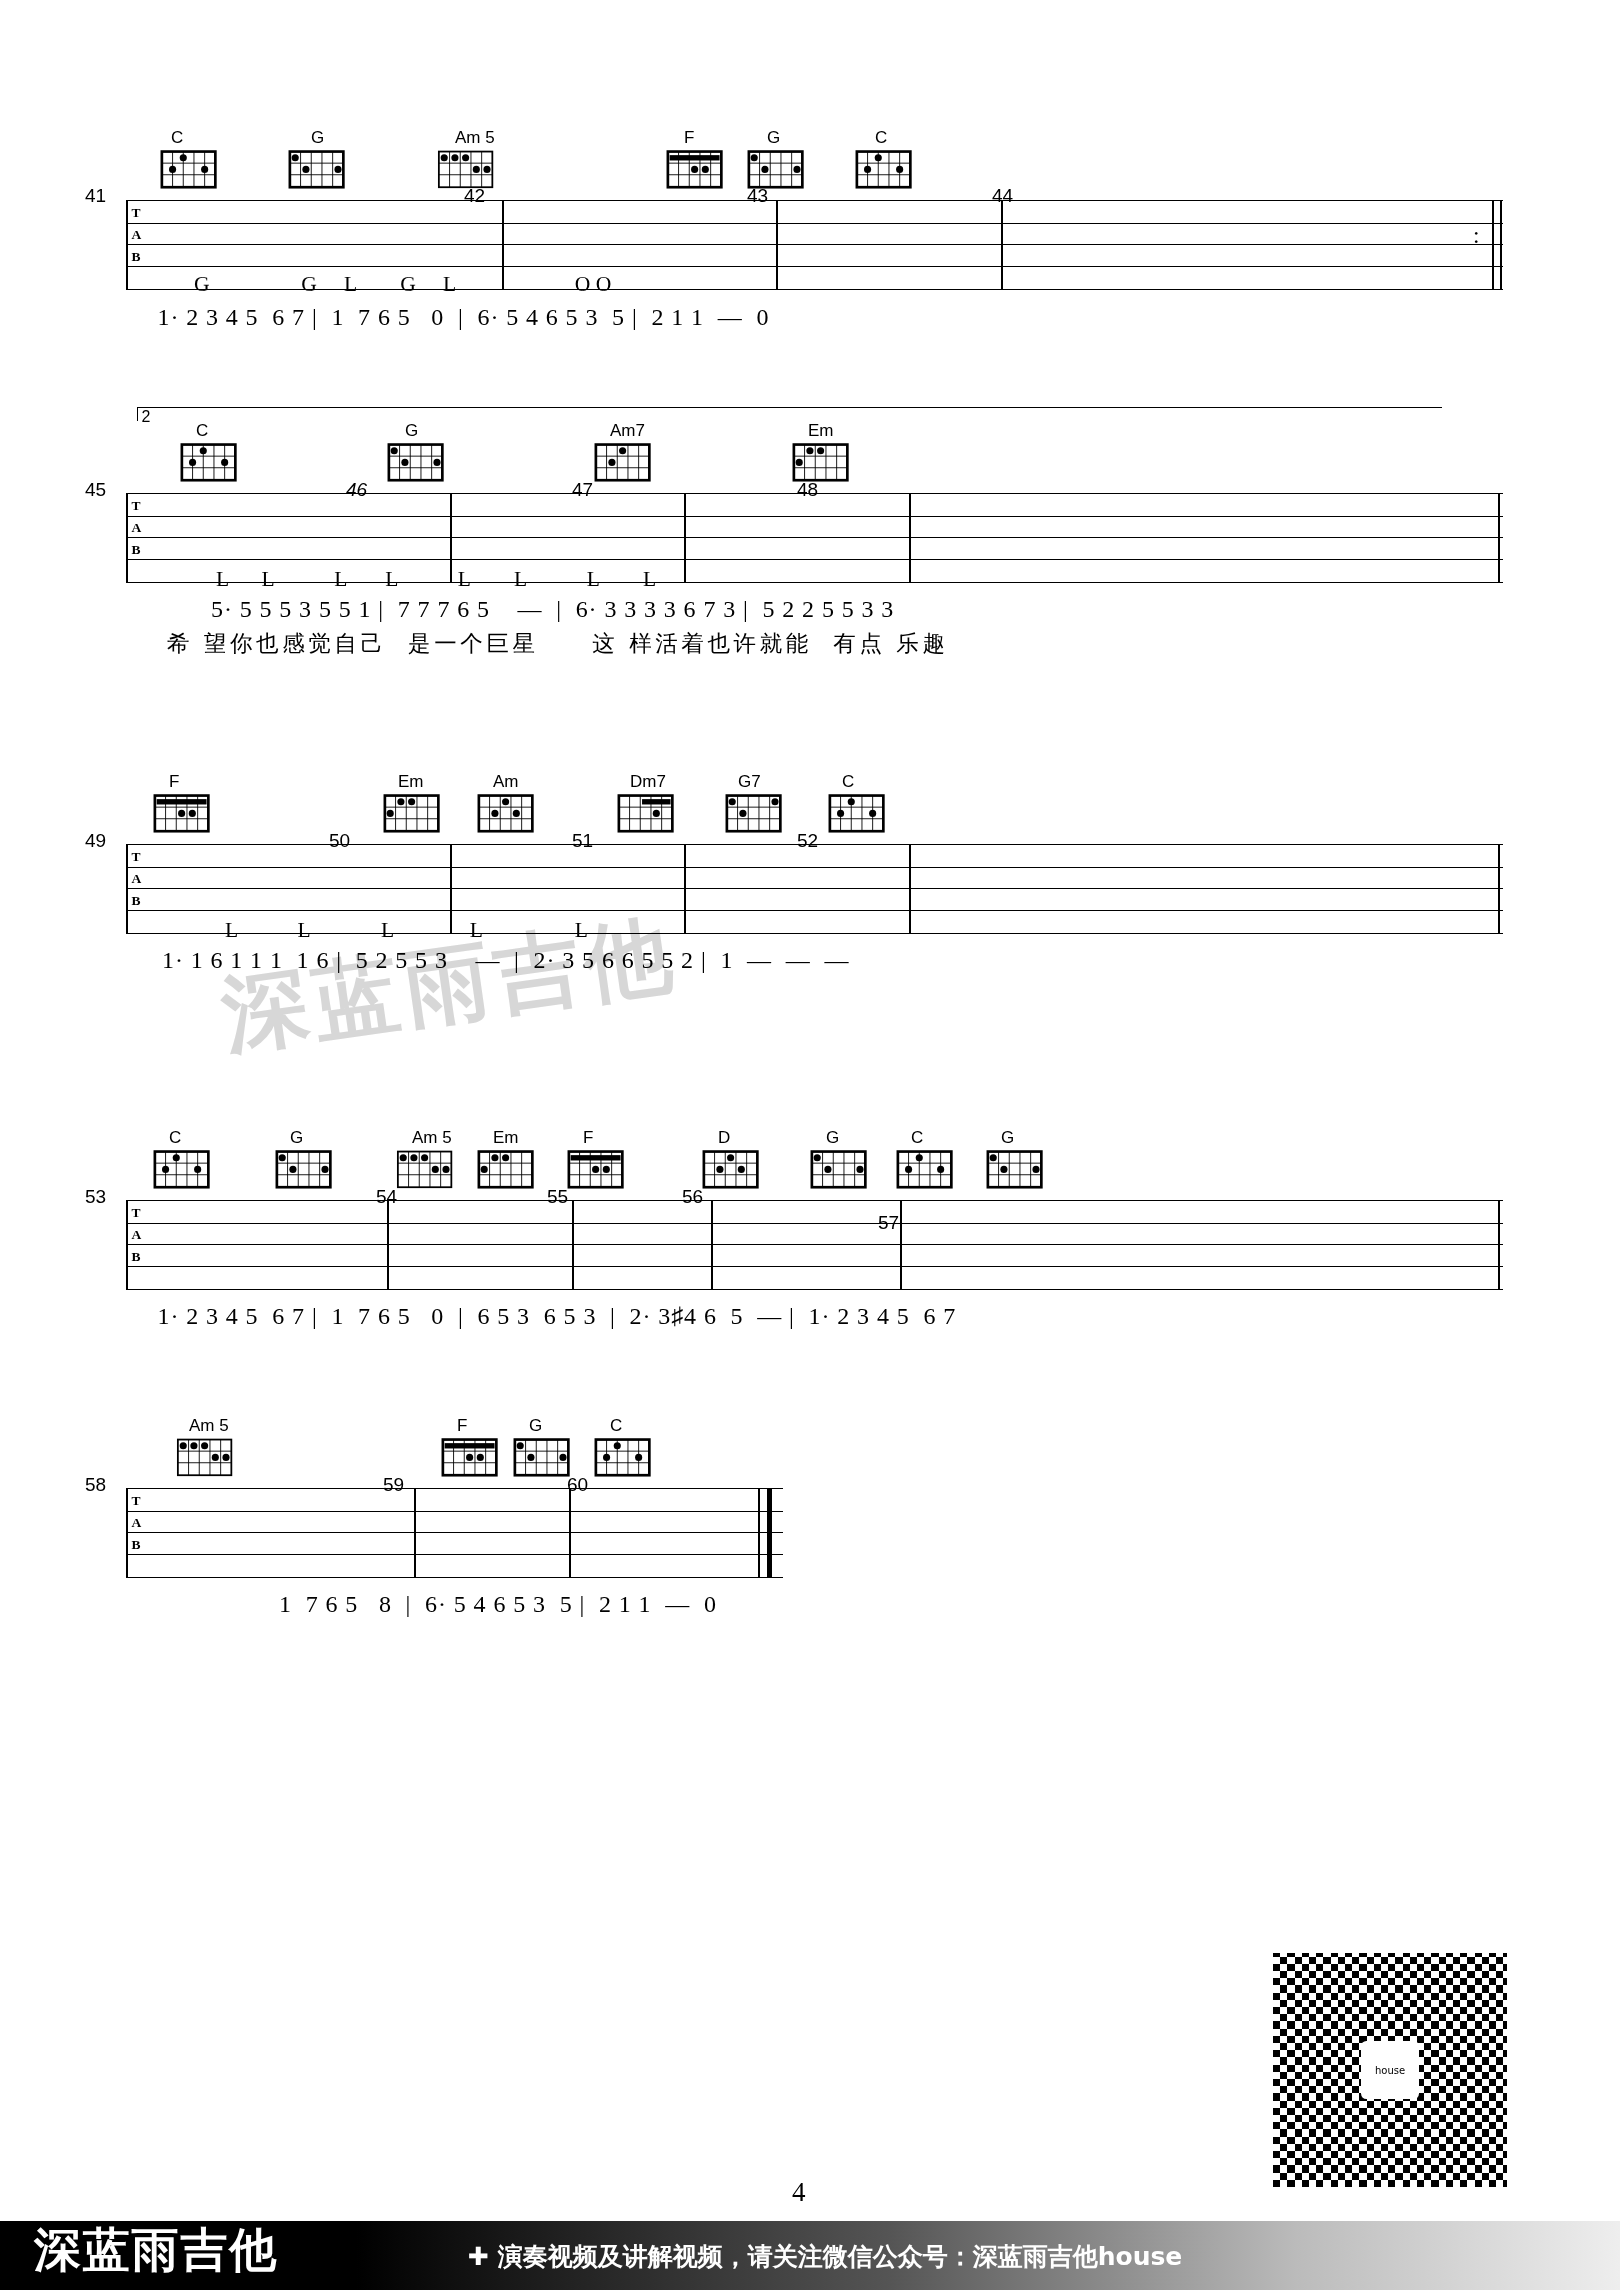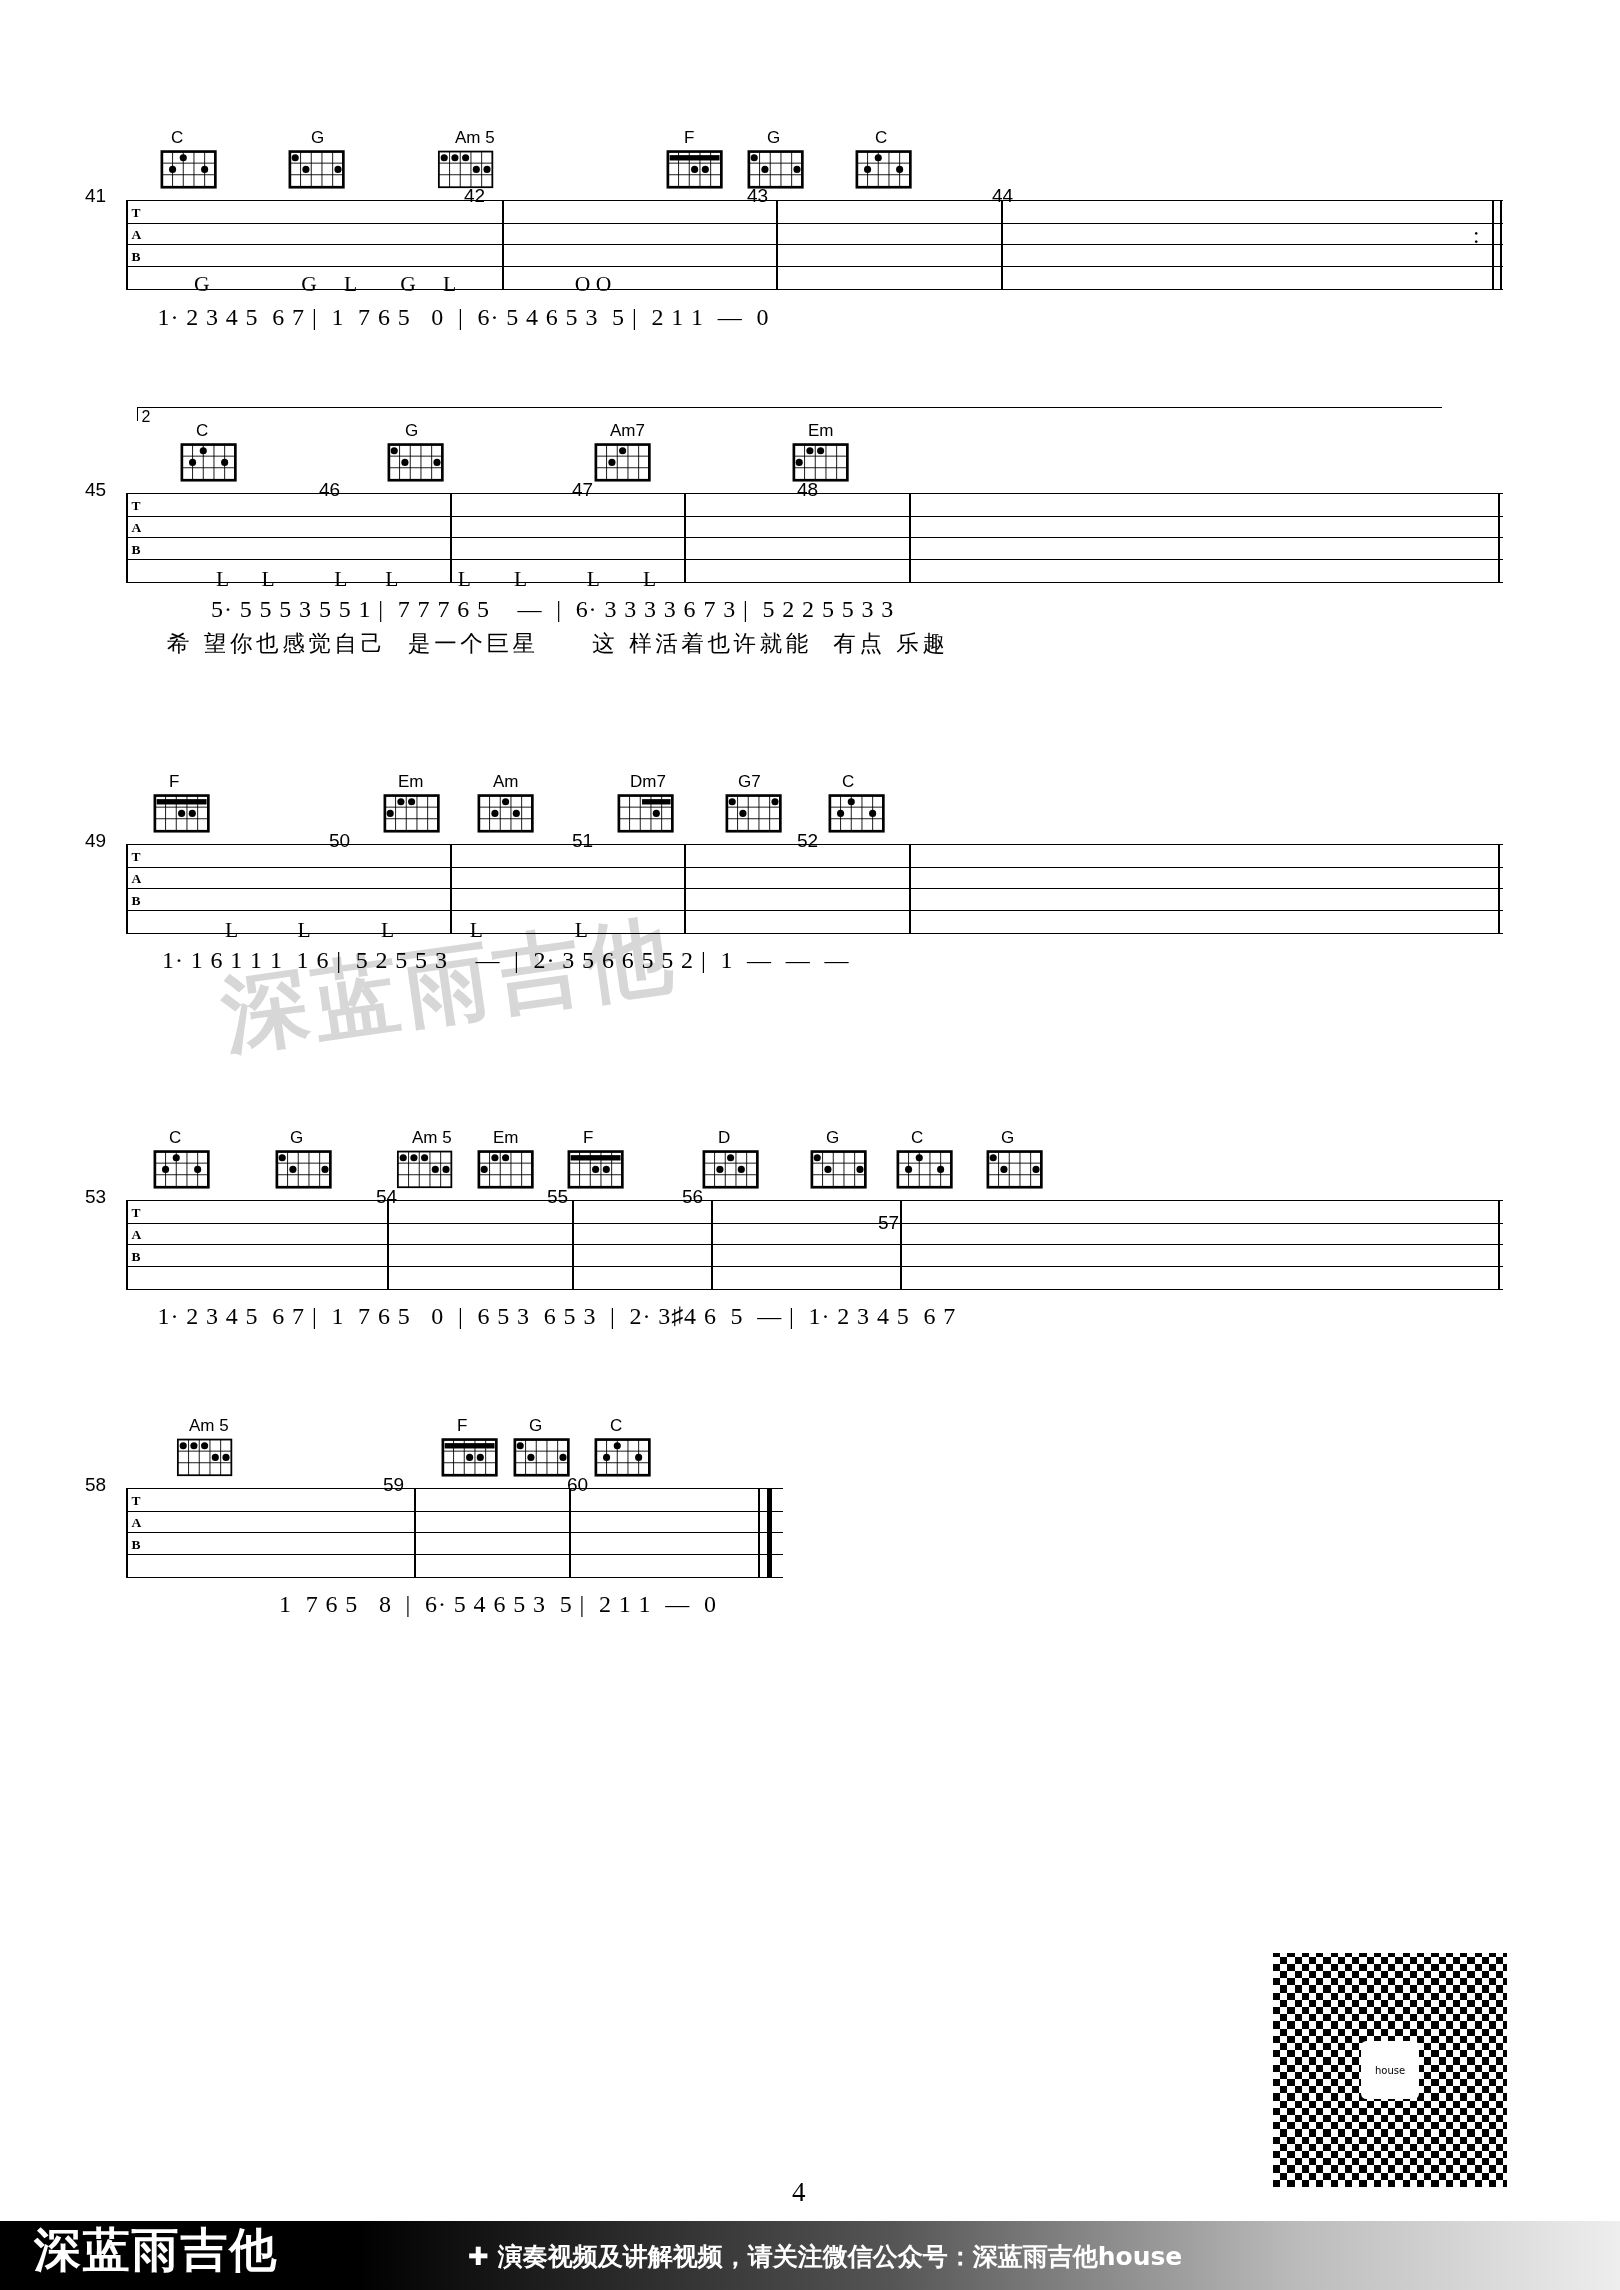--- a/index.html
+++ b/index.html
@@ -162,21 +162,21 @@
     </div>
 
     <div class="melody" style="left:31.5px;top:169px;">1· 2 3 4 5  6 7 |  1  7 6 5   0  |  6· 5 4 6 5 3  5 |  2 1 1  —  0</div>
     <div class="fingmark" style="left:68px;top:137px;">G&nbsp;&nbsp;&nbsp;&nbsp;&nbsp;&nbsp;&nbsp;&nbsp;&nbsp;&nbsp;&nbsp;&nbsp;&nbsp;&nbsp;&nbsp;&nbsp;&nbsp;G&nbsp;&nbsp;&nbsp;&nbsp;&nbsp;L&nbsp;&nbsp;&nbsp;&nbsp;&nbsp;&nbsp;&nbsp;&nbsp;G&nbsp;&nbsp;&nbsp;&nbsp;&nbsp;L&nbsp;&nbsp;&nbsp;&nbsp;&nbsp;&nbsp;&nbsp;&nbsp;&nbsp;&nbsp;&nbsp;&nbsp;&nbsp;&nbsp;&nbsp;&nbsp;&nbsp;&nbsp;&nbsp;&nbsp;&nbsp;&nbsp;O&nbsp;O</div>
   </div>
 
   <div class="sys" style="top:423px;">
     <div class="endbracket" style="left:10.8px;top:-16px;border-left:1.8px solid #000;border-top:1.8px solid #000;padding-left:3.6px;width:1305px;height:14.4px;box-sizing:border-box;">2</div>
 
     <div class="measno" style="left:-41px;top:56px;">45</div>
-    <div class="measno" style="left:193px;top:56px;">46</div>
+    <div class="measno" style="left:220px;top:56px;font-style:italic;">46</div>
     <div class="measno" style="left:446px;top:56px;">47</div>
     <div class="measno" style="left:671px;top:56px;">48</div>
 
     <div class="chordname" style="left:70px;top:-1.8px;">C</div>
     <div class="chordbox" style="left:54px;top:18px;">
       <svg width="59" height="41" viewBox="0 0 66 46">
           <rect x="2" y="4" width="60" height="40" fill="none" stroke="#000" stroke-width="3"></rect>
           <line x1="14" y1="4" x2="14" y2="44" stroke="#000"></line>
           <line x1="26" y1="4" x2="26" y2="44" stroke="#000"></line>
           <line x1="38" y1="4" x2="38" y2="44" stroke="#000"></line>

